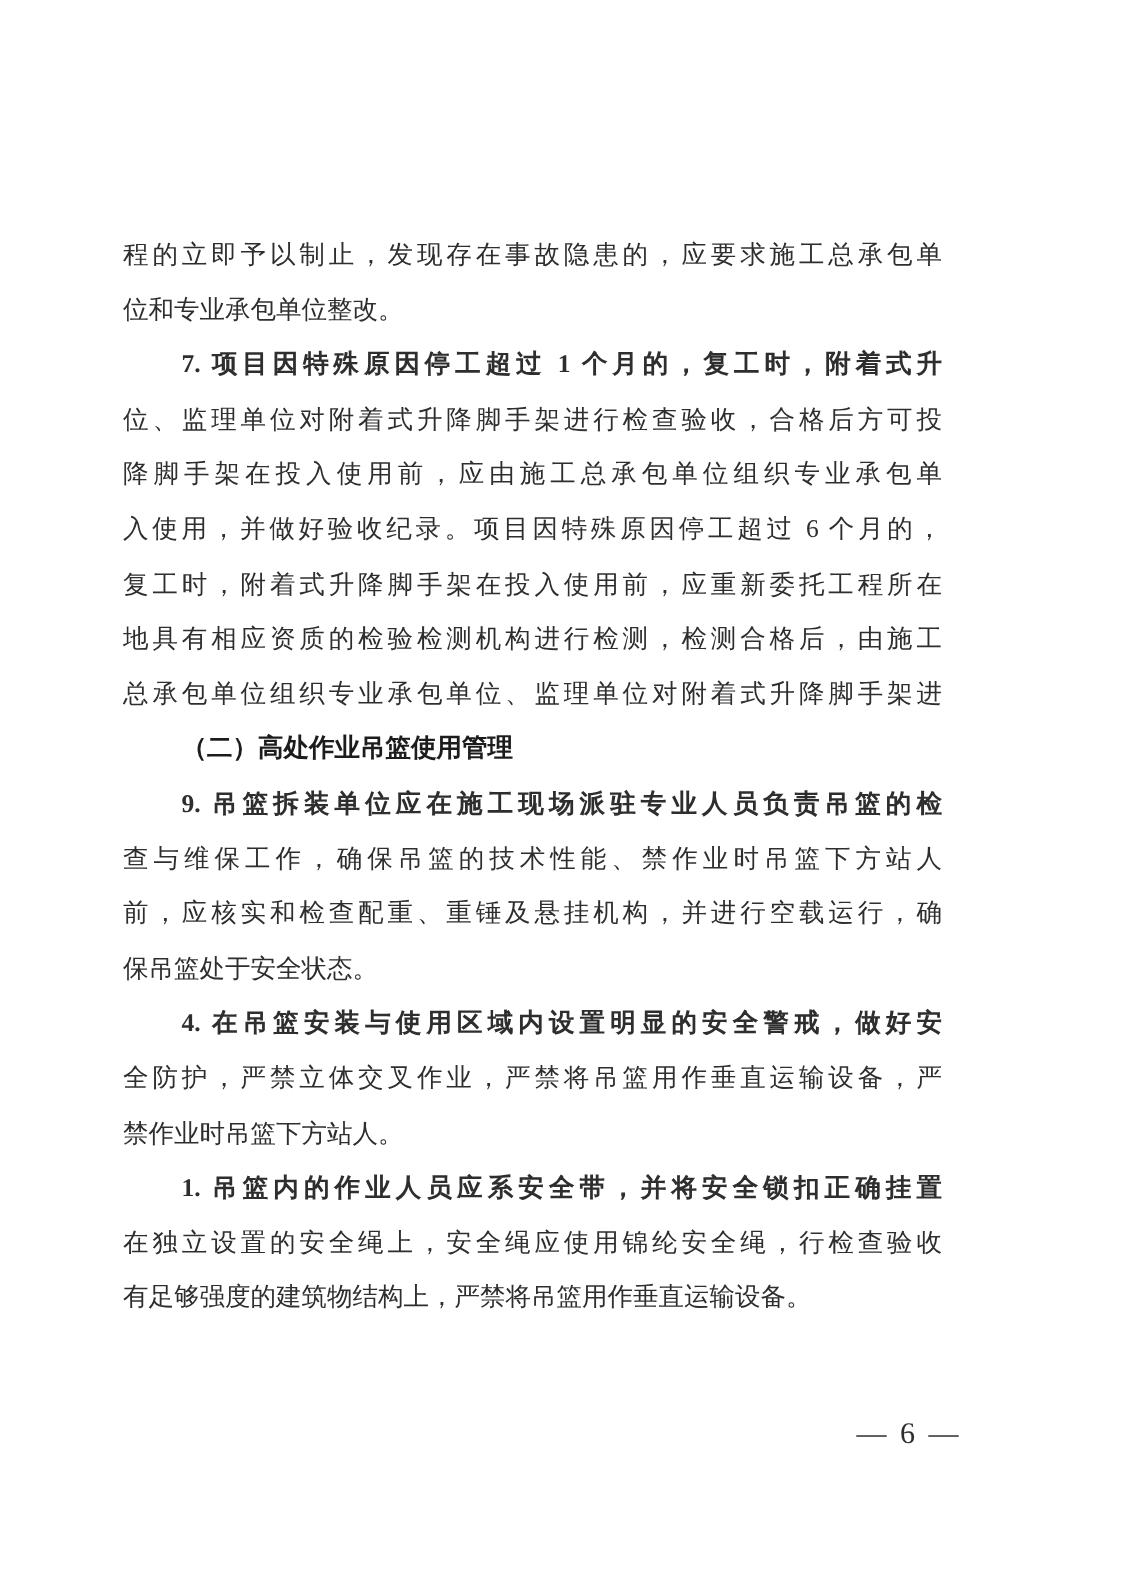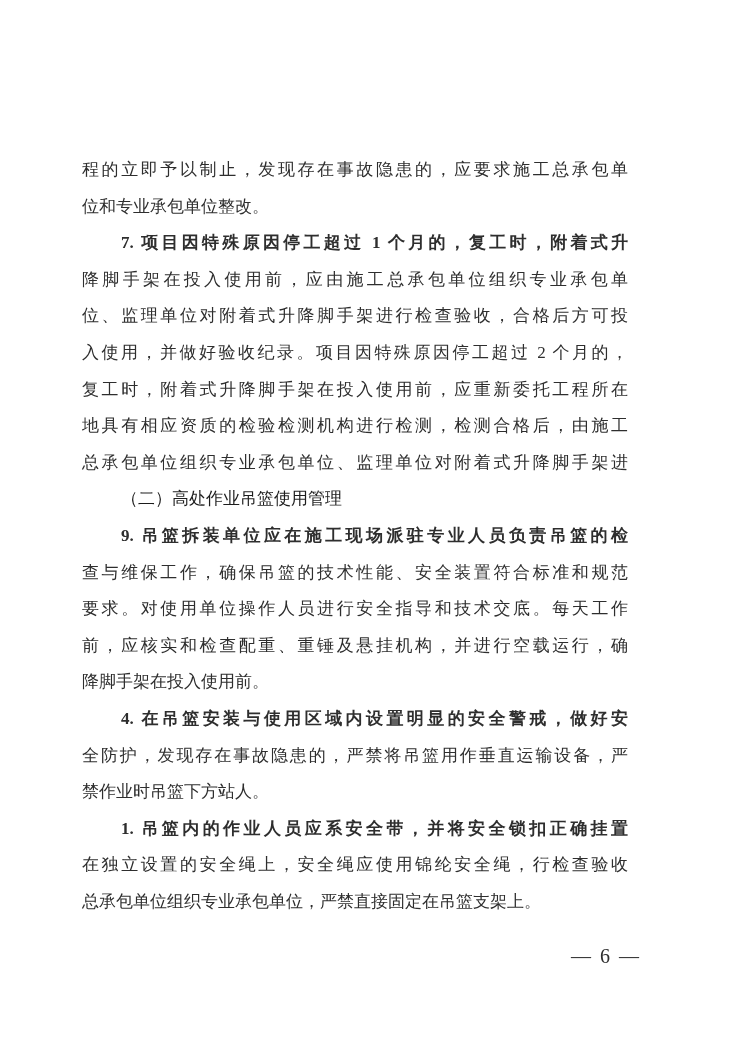--- a/index.html
+++ b/index.html
@@ -38,21 +38,21 @@
   }
   .doc-line.end {
     text-align-last: left;
     -moz-text-align-last: left;
   }
   .doc-line.indent {
     padding-left: 39px;
     font-weight: bold;
   }
   .doc-line.bold {
-    font-weight: 400;
+    font-weight: 700;
     color: #1c1c1c;
   }
   .page-number {
     position: absolute;
     top: 941px;
     right: 109px;
     font-size: 20px;
     line-height: 30px;
     color: #2e2e2e;
     letter-spacing: 2px;
@@ -60,33 +60,32 @@
   }
 </style>
 </head>
 <body>
 
 <div class="page">
   <div class="text-block">
       <div class="doc-line">程的立即予以制止，发现存在事故隐患的，应要求施工总承包单</div>
       <div class="doc-line end">位和专业承包单位整改。</div>
       <div class="doc-line indent">7. 项目因特殊原因停工超过 1 个月的，复工时，附着式升</div>
+      <div class="doc-line">位、监理单位对附着式升降脚手架进行检查验收，合格后方可投</div>
       <div class="doc-line">降脚手架在投入使用前，应由施工总承包单位组织专业承包单</div>
-      <div class="doc-line">位、监理单位对附着式升降脚手架进行检查验收，合格后方可投</div>
-      <div class="doc-line">入使用，并做好验收纪录。项目因特殊原因停工超过 2 个月的，</div>
+      <div class="doc-line">入使用，并做好验收纪录。项目因特殊原因停工超过 6 个月的，</div>
       <div class="doc-line">复工时，附着式升降脚手架在投入使用前，应重新委托工程所在</div>
       <div class="doc-line">地具有相应资质的检验检测机构进行检测，检测合格后，由施工</div>
       <div class="doc-line">总承包单位组织专业承包单位、监理单位对附着式升降脚手架进</div>
       <div class="doc-line indent bold end">（二）高处作业吊篮使用管理</div>
       <div class="doc-line indent">9. 吊篮拆装单位应在施工现场派驻专业人员负责吊篮的检</div>
-      <div class="doc-line">查与维保工作，确保吊篮的技术性能、安全装置符合标准和规范</div>
-      <div class="doc-line">要求。对使用单位操作人员进行安全指导和技术交底。每天工作</div>
+      <div class="doc-line">查与维保工作，确保吊篮的技术性能、禁作业时吊篮下方站人</div>
       <div class="doc-line">前，应核实和检查配重、重锤及悬挂机构，并进行空载运行，确</div>
-      <div class="doc-line end">降脚手架在投入使用前。</div>
+      <div class="doc-line end">保吊篮处于安全状态。</div>
       <div class="doc-line indent">4. 在吊篮安装与使用区域内设置明显的安全警戒，做好安</div>
-      <div class="doc-line">全防护，发现存在事故隐患的，严禁将吊篮用作垂直运输设备，严</div>
+      <div class="doc-line">全防护，严禁立体交叉作业，严禁将吊篮用作垂直运输设备，严</div>
       <div class="doc-line end">禁作业时吊篮下方站人。</div>
       <div class="doc-line indent">1. 吊篮内的作业人员应系安全带，并将安全锁扣正确挂置</div>
       <div class="doc-line">在独立设置的安全绳上，安全绳应使用锦纶安全绳，行检查验收</div>
-      <div class="doc-line end">总承包单位组织专业承包单位，严禁直接固定在吊篮支架上。</div>
+      <div class="doc-line end">有足够强度的建筑物结构上，严禁将吊篮用作垂直运输设备。</div>
     </div>
   <div class="page-number">— 6 —</div>
 </div>
 
 </body></html>

